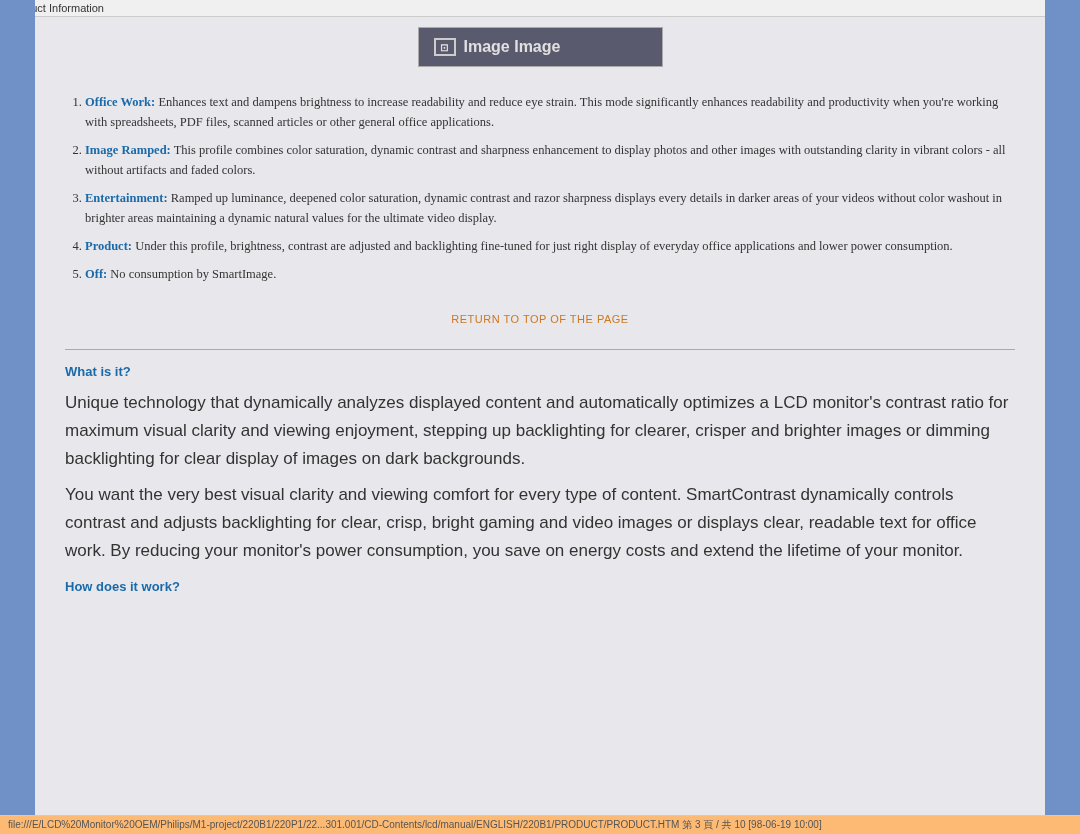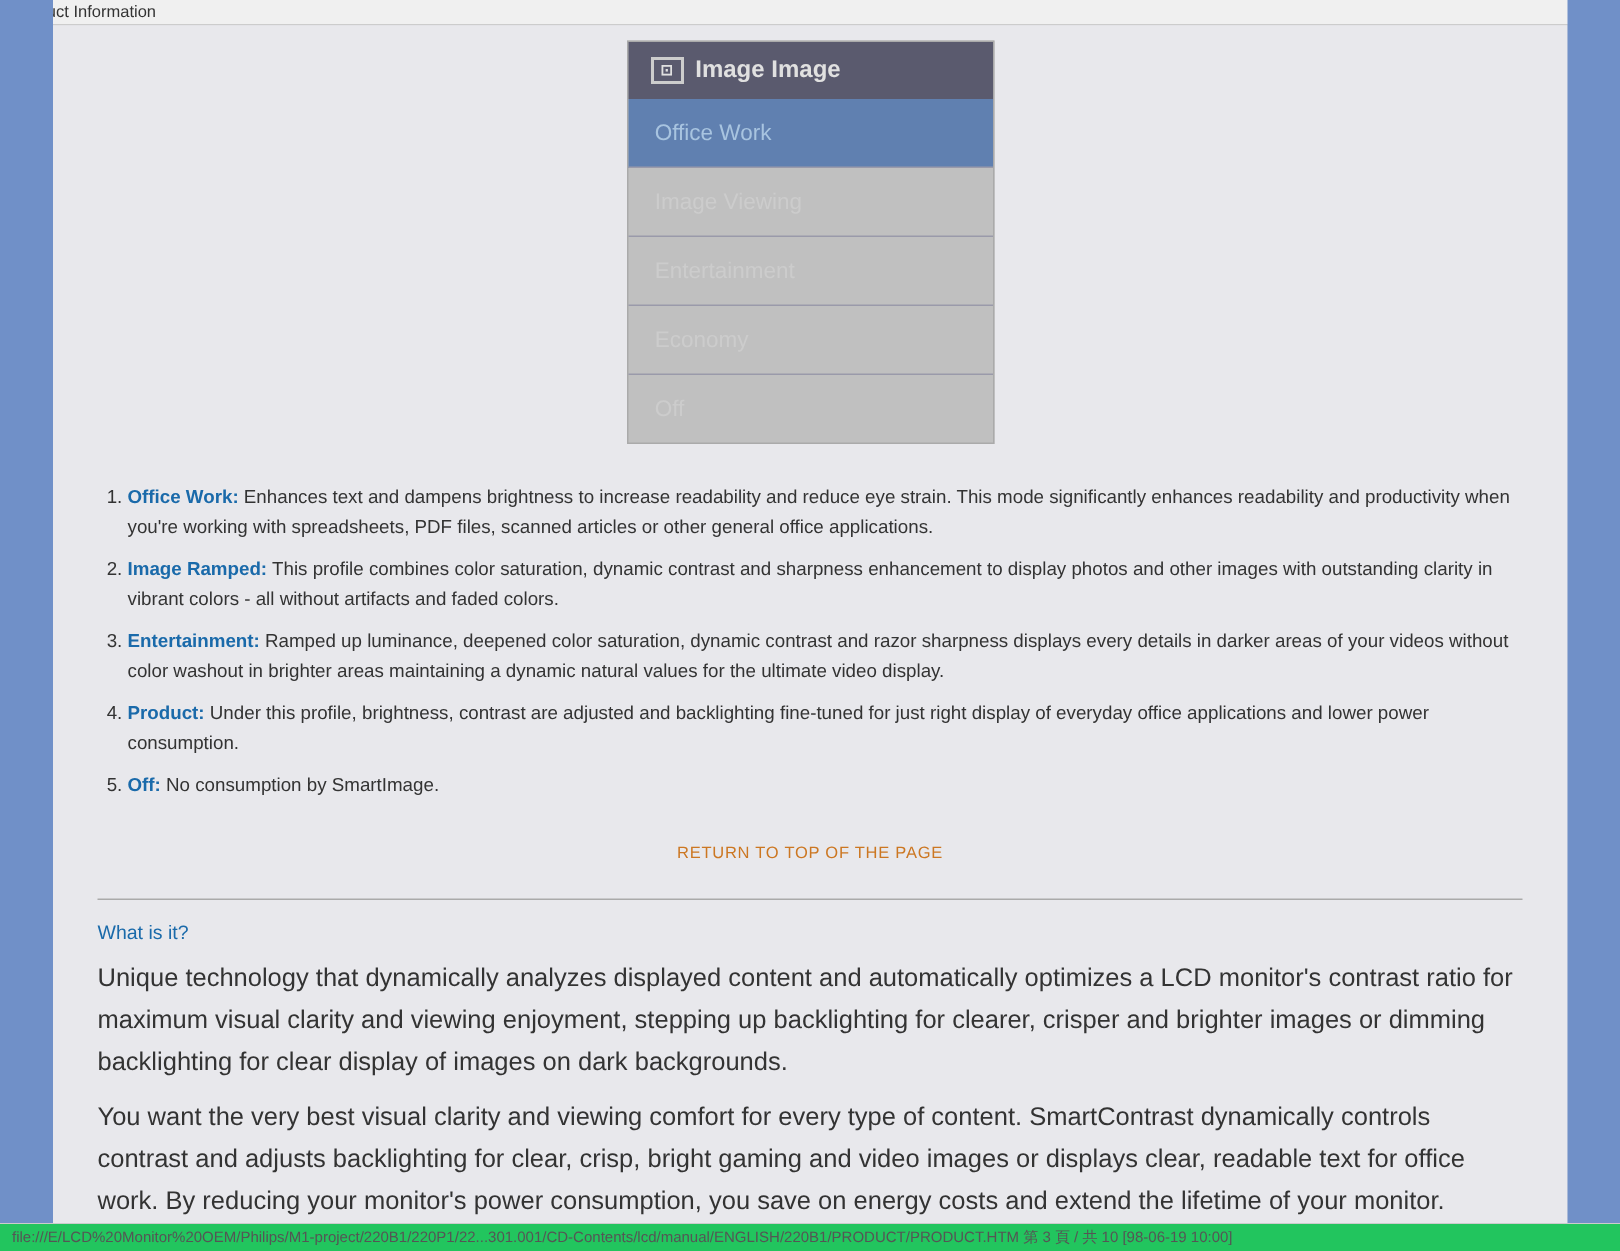--- a/index.html
+++ b/index.html
@@ -109,20 +109,21 @@
       color: #333;
     }
 
     #descriptions ol {
       padding-left: 20px;
       margin-bottom: 15px;
     }
 
     #descriptions ol li {
       margin-bottom: 8px;
+      font-family: Liberation Serif, serif;
     }
 
     .link-blue {
       color: #1a6aaa;
       font-weight: bold;
     }
 
     .return-link {
       text-align: center;
       padding: 10px;
@@ -145,38 +146,38 @@
     .section-title {
       color: #1a6aaa;
       font-size: 14px;
       font-weight: bold;
       margin-bottom: 10px;
     }
 
     .subsection-title {
       color: #1a6aaa;
       font-size: 13px;
-      font-weight: normal;
+      font-weight: bold;
       margin: 12px 0 6px 0;
     }
 
     .body-text {
       font-size: 17px;
       line-height: 1.65;
       color: #333;
       margin-bottom: 8px;
     }
 
     
     #status-bar {
       position: fixed;
       bottom: 0;
       left: 0;
       right: 0;
-      background: #22c55e;
+      background: #fdba74;
       border-top: 1px solid #ccc;
       padding: 2px 8px;
       font-size: 10px;
       color: #555;
       z-index: 20;
     }
 
     #layout-wrapper {
       display: flex;
       min-height: 834px;
@@ -193,37 +194,20 @@
   <div class="side-panel-left"></div>
 
   <div id="main-content">
     <div id="content-inner">
 
       <div id="smart-image-widget">
         <div id="smart-image-header">
           <div class="smart-image-icon">⊡</div>
           <span>Image Image</span>
         </div>
-        <div id="smart-image-menu">
-          <div class="menu-item active">
-            <span>Office Work</span>
-          </div>
-          <div class="menu-item">
-            <span>Image Viewing</span>
-          </div>
-          <div class="menu-item">
-            <span>Entertainment</span>
-          </div>
-          <div class="menu-item">
-            <span>Economy</span>
-          </div>
-          <div class="menu-item">
-            <span>Off</span>
-          </div>
-        </div>
       </div>
 
       <div id="descriptions">
         <ol>
           <li>
             <span class="link-blue">Office Work:</span>
             <span> Enhances text and dampens brightness to increase readability and reduce eye strain. This mode significantly enhances readability and productivity when you're working with spreadsheets, PDF files, scanned articles or other general office applications.</span>
           </li>
           <li>
             <span class="link-blue">Image Ramped:</span>

